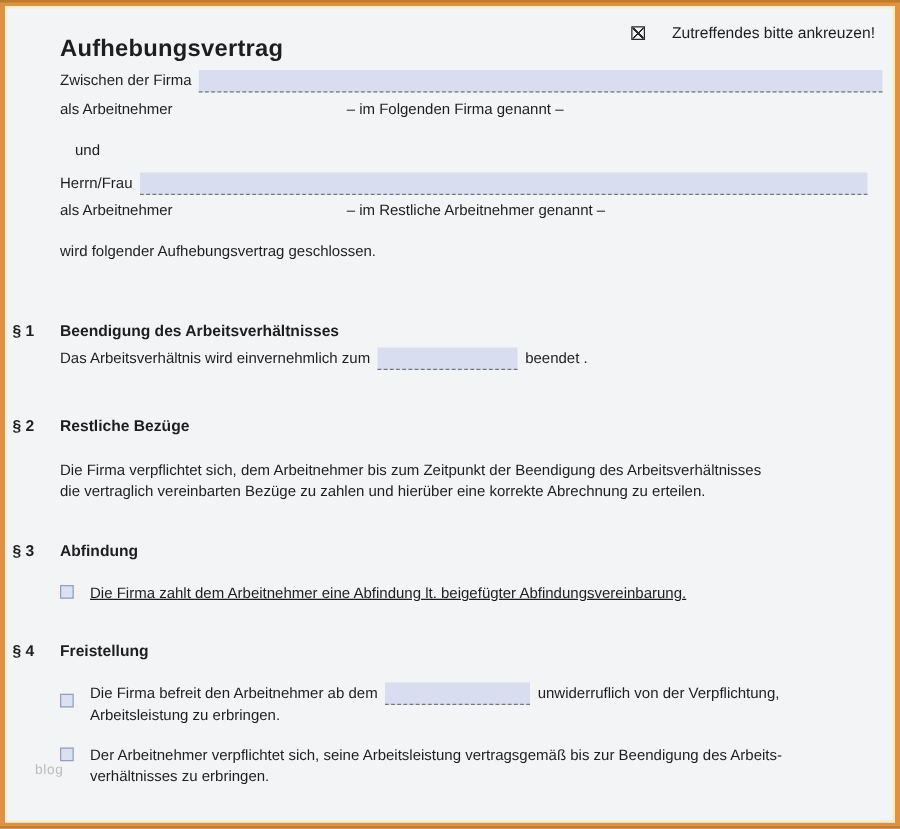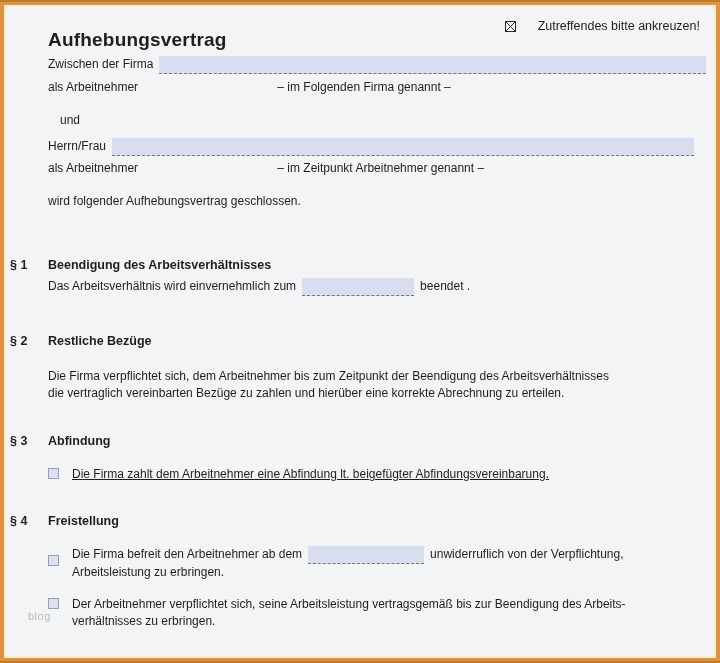--- a/index.html
+++ b/index.html
@@ -71,21 +71,21 @@
 
     <div class="abs body-text" style="top:105px;left:42px;margin-left:12px;">und</div>
 
     <div class="abs fieldrow body-text" style="top:131px;left:42px;right:20px;">
       <span class="lbl">Herrn/Frau</span>
       <span class="field grow"></span>
     </div>
 
     <div class="abs body-text two-col" style="top:153px;left:42px;">
       <span class="c1">als Arbeitnehmer</span>
-      <span>– im Zeitpunkt Arbeitnehmer genannt –</span>
+      <span>– im Restliche Arbeitnehmer genannt –</span>
     </div>
 
     <div class="abs body-text" style="top:186px;left:42px;">wird folgender Aufhebungsvertrag geschlossen.</div>
 
     <div class="abs sec-head" style="top:251px;left:4px;right:20px;">
       <span class="num">§ 1</span>
       <span>Beendigung des Arbeitsverhältnisses</span>
     </div>
     <div class="abs fieldrow body-text" style="top:271px;left:42px;">
       <span class="lbl">Das Arbeitsverhältnis wird einvernehmlich zum</span>

